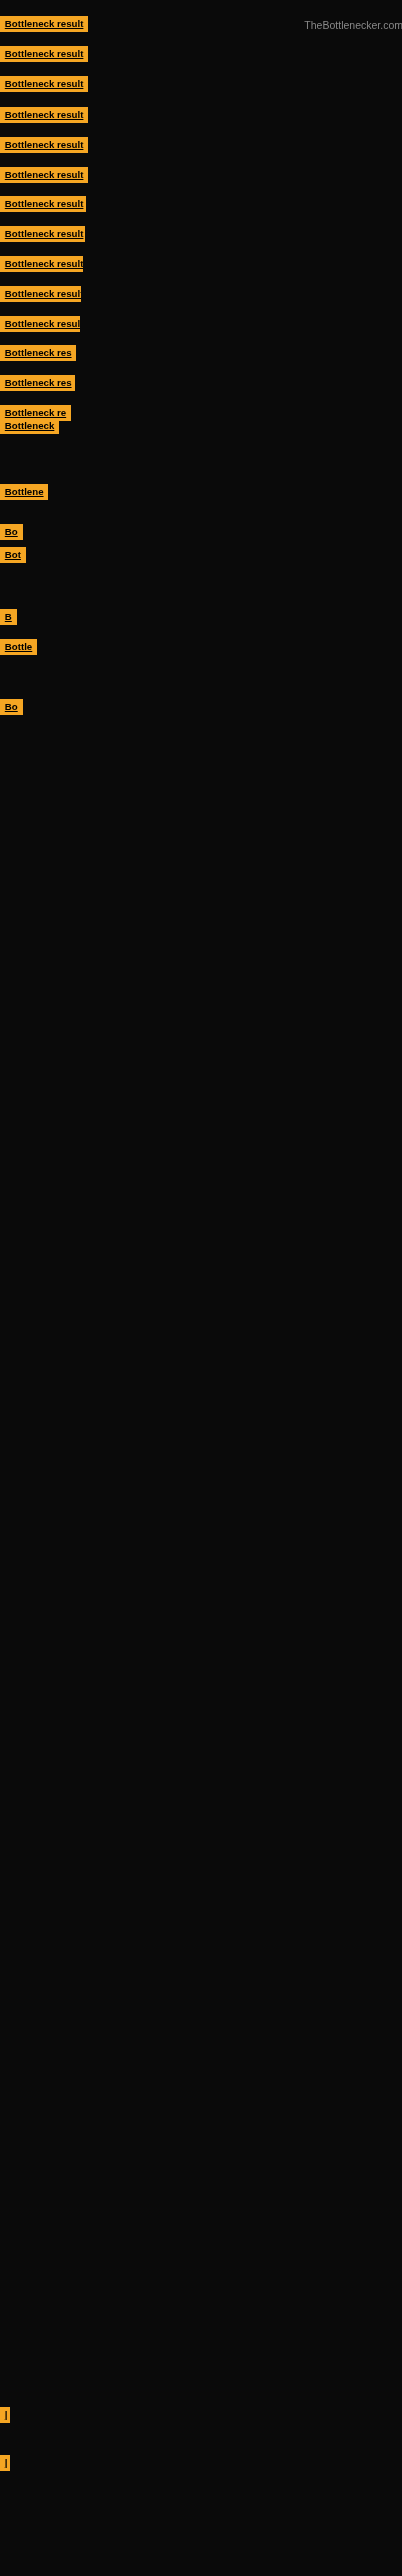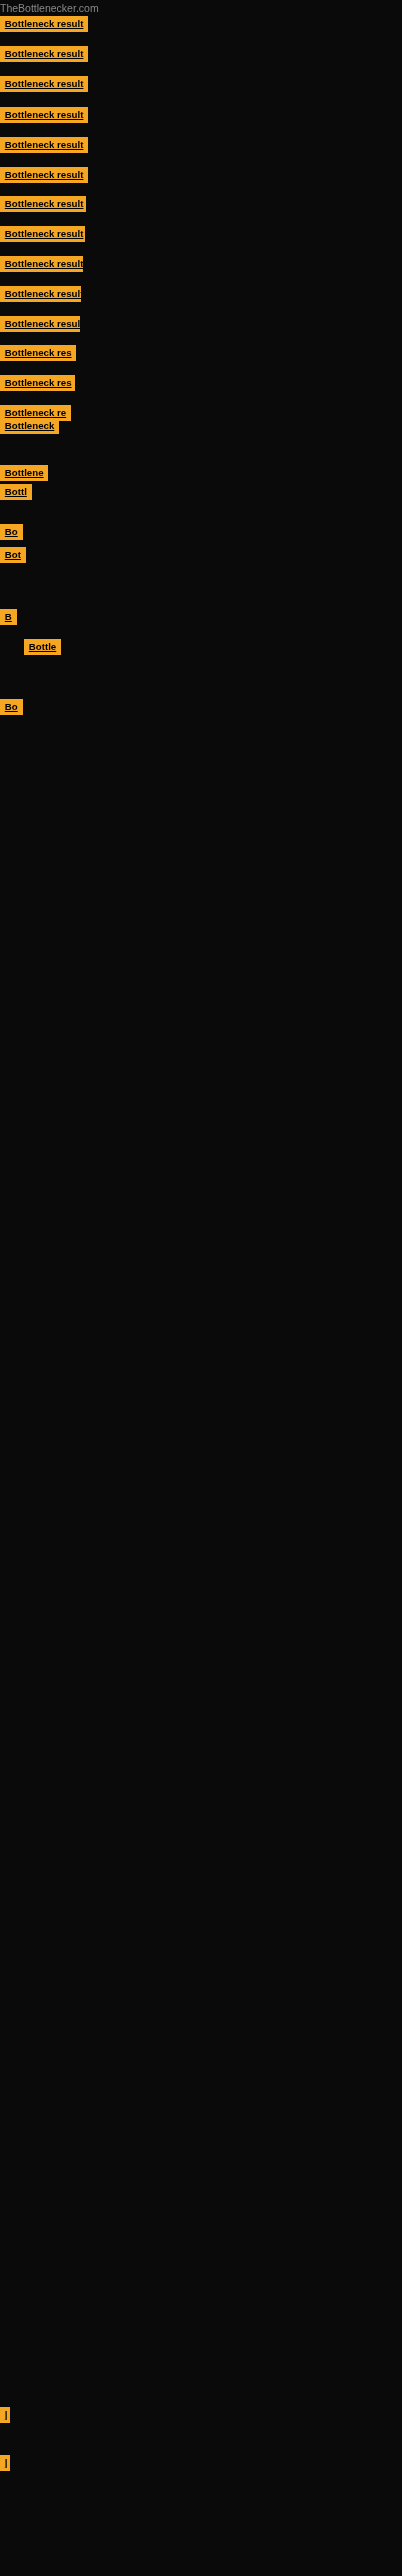--- a/index.html
+++ b/index.html
@@ -11,24 +11,24 @@
     body {
       background-color: #0a0a0a;
       width: 403px;
       min-height: 2576px;
       font-family: Arial, sans-serif;
       position: relative;
       overflow-x: hidden;
     }
 
     .site-title {
-      text-align: left;
+      text-align: right;
       color: #888;
       font-size: 10.5px;
-      padding: 2px 0;
+      padding: 19px 0;
       position: absolute;
       top: 0;
       width: 100%;
     }
 
     .bottleneck-label {
       background-color: #f5a623;
       color: #000;
       font-size: 9.7px;
       font-weight: bold;
@@ -56,22 +56,22 @@
     <div class="bottleneck-label" style="top: 196px; max-width: 86px;">Bottleneck result</div>
     <div class="bottleneck-label" style="top: 226px; max-width: 85px;">Bottleneck result</div>
     <div class="bottleneck-label" style="top: 256px; max-width: 83px;">Bottleneck result</div>
     <div class="bottleneck-label" style="top: 286px; max-width: 81px;">Bottleneck result</div>
     <div class="bottleneck-label" style="top: 316px; max-width: 80px;">Bottleneck resul</div>
     <div class="bottleneck-label" style="top: 345px; max-width: 77px;">Bottleneck res</div>
     <div class="bottleneck-label" style="top: 375px; max-width: 75px;">Bottleneck res</div>
     <div class="bottleneck-label" style="top: 405px; max-width: 72px;">Bottleneck re</div>
     <div class="bottleneck-label" style="top: 418px; max-width: 60px;">Bottleneck</div>
     <div class="bottleneck-label" style="top: 484px; max-width: 44px;">Bottl</div>
-    <div class="bottleneck-label" style="top: 465px; max-width: 58px;">Bottlene</div>
+    <div class="bottleneck-label" style="top: 484px; max-width: 58px;">Bottlene</div>
     <div class="bottleneck-label" style="top: 524px; max-width: 31px;">Bo</div>
     <div class="bottleneck-label" style="top: 547px; max-width: 31px;">Bot</div>
     <div class="bottleneck-label" style="top: 609px; max-width: 22.5px;">B</div>
-    <div class="bottleneck-label" style="top: 639px; max-width: 47px; margin-left: 24px;">Bottle</div>
+    <div class="bottleneck-label" style="top: 639px; max-width: 47px;">Bottle</div>
     <div class="bottleneck-label" style="top: 699px; max-width: 22.5px;">Bo</div>
     <div class="bottleneck-label" style="top: 2407px; max-width: 9.7px;">|</div>
     <div class="bottleneck-label" style="top: 2455px; max-width: 9.7px;">|</div>
   </div>
 
 
 </body></html>

